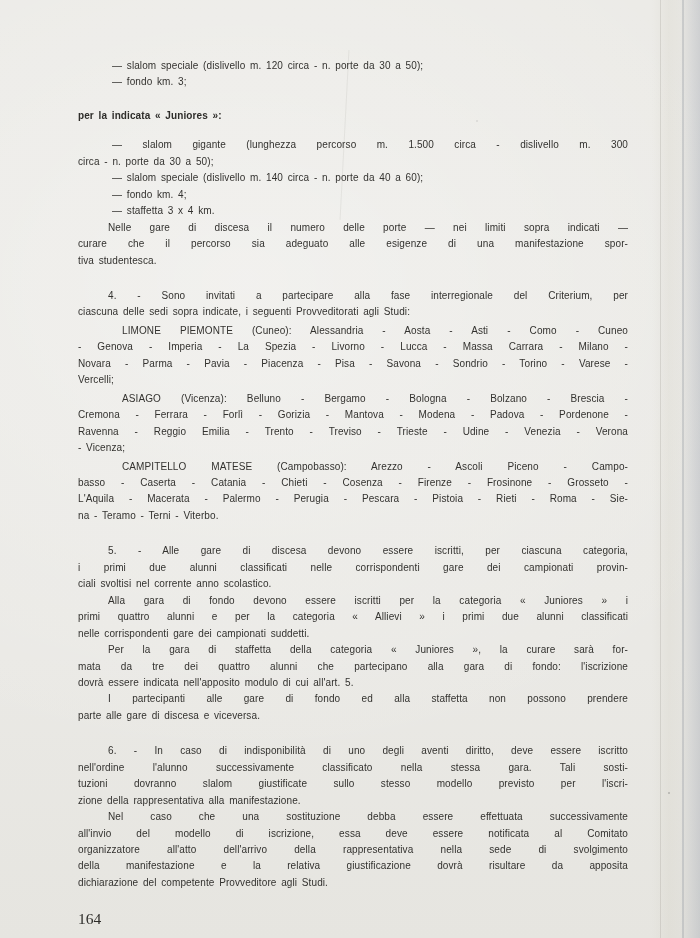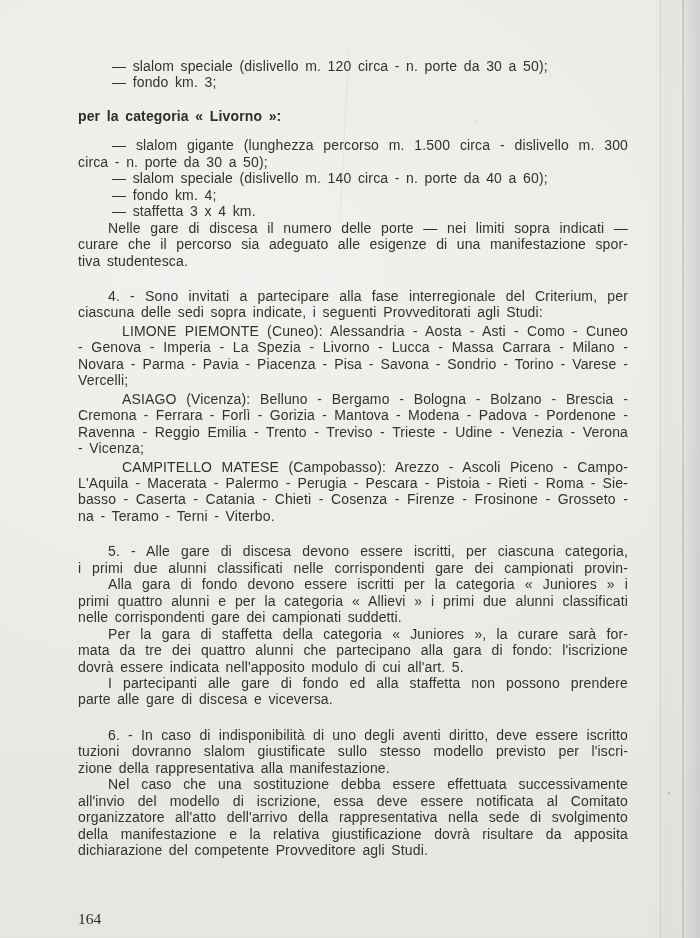--- a/index.html
+++ b/index.html
@@ -51,21 +51,21 @@
   .speck { position: absolute; border-radius: 50%; background: rgba(90,90,88,0.35); pointer-events: none; }
   .speck.s1 { left: 668px; top: 792px; width: 2px; height: 2px; }
   .speck.s2 { left: 476px; top: 120px; width: 2px; height: 2px; opacity: .4; }
 
   .text-block {
     position: absolute;
     left: 78px; top: 58px;
     width: 550px;
   }
   .block {
-    font-size: 14px;
+    font-size: 10px;
     line-height: 16.45px;
     word-spacing: 0.18em;
     letter-spacing: 0.01em;
   }
   .line { overflow: hidden; }
   .line.just { text-align: justify; text-align-last: justify; }
   .block.dash  .line.first { text-indent: 34px; }
   .block.par   .line.first { text-indent: 30px; }
   .block.par-sp .line.first { text-indent: 30px; }
   .block.venue .line.first { text-indent: 44px; }
@@ -91,21 +91,21 @@
 
 <div class="page">
   <div class="text-block" id="text-block">
       <div class="block dash">
         <div class="line first">— slalom speciale (dislivello m. 120 circa - n. porte da 30 a 50);</div>
       </div>
       <div class="block dash">
         <div class="line first">— fondo km. 3;</div>
       </div>
       <div class="block head">
-        <div class="line first">per la categoria « Livorno »:</div>
+        <div class="line first">per la indicata « Juniores »:</div>
       </div>
       <div class="block dash">
         <div class="line first just">— slalom gigante (lunghezza percorso m. 1.500 circa - dislivello m. 300</div>
         <div class="line">circa - n. porte da 30 a 50);</div>
       </div>
       <div class="block dash">
         <div class="line first">— slalom speciale (dislivello m. 140 circa - n. porte da 40 a 60);</div>
       </div>
       <div class="block dash">
         <div class="line first">— fondo km. 4;</div>
@@ -129,44 +129,46 @@
         <div class="line">Vercelli;</div>
       </div>
       <div class="block venue">
         <div class="line first just">ASIAGO (Vicenza): Belluno - Bergamo - Bologna - Bolzano - Brescia -</div>
         <div class="line just">Cremona - Ferrara - Forlì - Gorizia - Mantova - Modena - Padova - Pordenone -</div>
         <div class="line just">Ravenna - Reggio Emilia - Trento - Treviso - Trieste - Udine - Venezia - Verona</div>
         <div class="line">- Vicenza;</div>
       </div>
       <div class="block venue">
         <div class="line first just">CAMPITELLO MATESE (Campobasso): Arezzo - Ascoli Piceno - Campo-</div>
+        <div class="line just">basso - Caserta - Catania - Chieti - Cosenza - Firenze - Frosinone - Grosseto -</div>
         <div class="line just">L'Aquila - Macerata - Palermo - Perugia - Pescara - Pistoia - Rieti - Roma - Sie-</div>
-        <div class="line just">basso - Caserta - Catania - Chieti - Cosenza - Firenze - Frosinone - Grosseto -</div>
         <div class="line">na - Teramo - Terni - Viterbo.</div>
       </div>
       <div class="block par-sp">
         <div class="line first just">5. - Alle gare di discesa devono essere iscritti, per ciascuna categoria,</div>
         <div class="line just">i primi due alunni classificati nelle corrispondenti gare dei campionati provin-</div>
+        <div class="line">ciali svoltisi nel corrente anno scolastico.</div>
       </div>
       <div class="block par">
         <div class="line first just">Alla gara di fondo devono essere iscritti per la categoria « Juniores » i</div>
         <div class="line just">primi quattro alunni e per la categoria « Allievi » i primi due alunni classificati</div>
         <div class="line">nelle corrispondenti gare dei campionati suddetti.</div>
       </div>
       <div class="block par">
         <div class="line first just">Per la gara di staffetta della categoria « Juniores », la curare sarà for-</div>
         <div class="line just">mata da tre dei quattro alunni che partecipano alla gara di fondo: l'iscrizione</div>
         <div class="line">dovrà essere indicata nell'apposito modulo di cui all'art. 5.</div>
       </div>
       <div class="block par">
         <div class="line first just">I partecipanti alle gare di fondo ed alla staffetta non possono prendere</div>
         <div class="line">parte alle gare di discesa e viceversa.</div>
       </div>
       <div class="block par-sp">
         <div class="line first just">6. - In caso di indisponibilità di uno degli aventi diritto, deve essere iscritto</div>
+        <div class="line just">nell'ordine l'alunno successivamente classificato nella stessa gara. Tali sosti-</div>
         <div class="line just">tuzioni dovranno slalom giustificate sullo stesso modello previsto per l'iscri-</div>
         <div class="line">zione della rappresentativa alla manifestazione.</div>
       </div>
       <div class="block par">
         <div class="line first just">Nel caso che una sostituzione debba essere effettuata successivamente</div>
         <div class="line just">all'invio del modello di iscrizione, essa deve essere notificata al Comitato</div>
         <div class="line just">organizzatore all'atto dell'arrivo della rappresentativa nella sede di svolgimento</div>
         <div class="line just">della manifestazione e la relativa giustificazione dovrà risultare da apposita</div>
         <div class="line">dichiarazione del competente Provveditore agli Studi.</div>
       </div>

